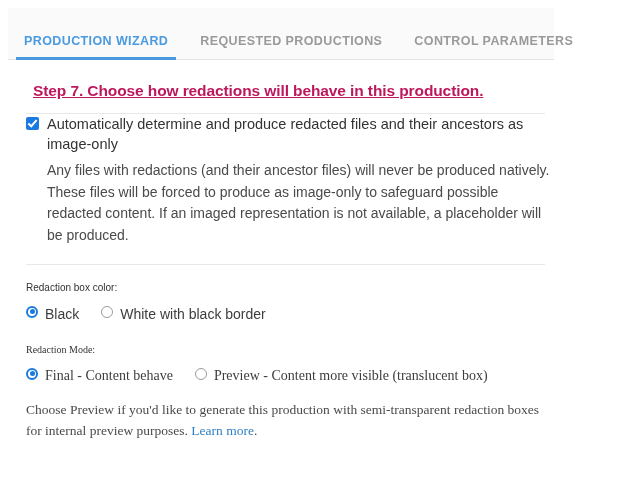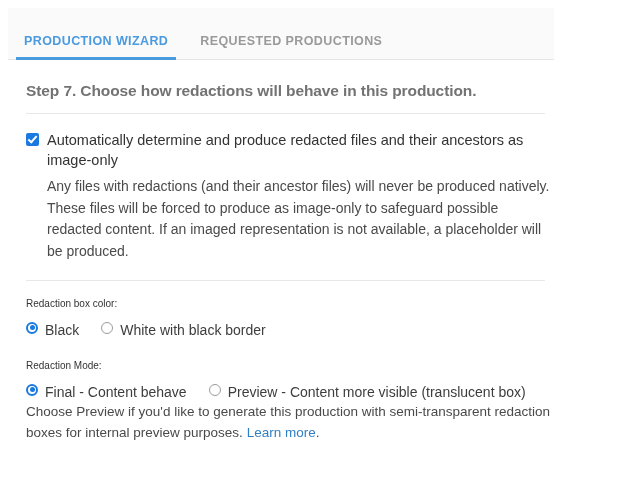--- a/index.html
+++ b/index.html
@@ -73,34 +73,34 @@
     top: 60px;
     right: 0;
     bottom: 0;
     padding: 0 10px 0 26px;
     box-sizing: border-box;
   }
 
   .step-title {
     font-size: 15.5px;
     font-weight: bold;
-    color: #737373;
-    margin: 22px 0 0 0;
+    color: #be185d;
+    margin: 22px 0 0 7px;
     letter-spacing: -0.1px;
+    text-decoration: underline;
   }
 
   .divider {
     height: 1px;
     background: #e8e8e8;
     margin: 13px 9px 0 0;
   }
 
   
   .check-block {
-    margin-top: 16px;
     display: flex;
     align-items: flex-start;
   }
   .checkbox {
     width: 13px;
     height: 13px;
     min-width: 13px;
     border-radius: 2px;
     background: #1a7ae0;
     position: relative;
@@ -180,21 +180,21 @@
     border-radius: 50%;
     background: #1a7ae0;
   }
   .radio-text {
     font-size: 14px;
     color: #3d3d3d;
     white-space: nowrap;
   }
 
   .footnote {
-    margin-top: 2px;
+    margin-top: 16px;
     font-size: 13.5px;
     color: #4a4a4a;
     line-height: 1.55;
     max-width: 592px;
   }
   .link {
     color: #2f7fc4;
     text-decoration: none;
     cursor: pointer;
   }
@@ -205,20 +205,23 @@
 <div class="app">
 
   <div class="tabbar">
     <div class="tabs">
       <div class="tab active">
         <span>PRODUCTION WIZARD</span>
       </div>
       <div class="tab">
         <span>REQUESTED PRODUCTIONS</span>
       </div>
+      <div class="tab">
+        <span>CONTROL PARAMETERS</span>
+      </div>
     </div>
   </div>
 
   <div class="content">
 
     <div class="step-title">Step 7. Choose how redactions will behave in this production.</div>
 
     <div class="divider"></div>
 
     <div class="check-block">
@@ -237,21 +240,21 @@
           <span class="radio checked"></span>
           <span class="radio-text">Black</span>
         </div>
         <div class="radio-option">
           <span class="radio"></span>
           <span class="radio-text">White with black border</span>
         </div>
       </div>
     </div>
 
-    <div class="field-group" style="margin-top:22px;">
+    <div class="field-group" style="margin-top:22px;font-family:Liberation Serif, serif;">
       <div class="field-label">Redaction Mode:</div>
       <div class="radio-row">
         <div class="radio-option">
           <span class="radio checked"></span>
           <span class="radio-text">Final - Content behave</span>
         </div>
         <div class="radio-option">
           <span class="radio"></span>
           <span class="radio-text">Preview - Content more visible (translucent box)</span>
         </div>

